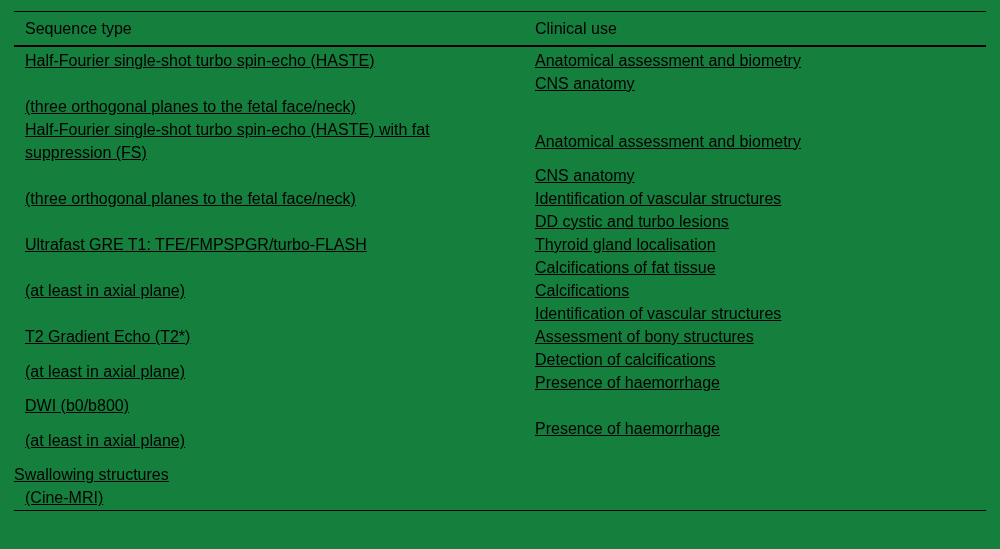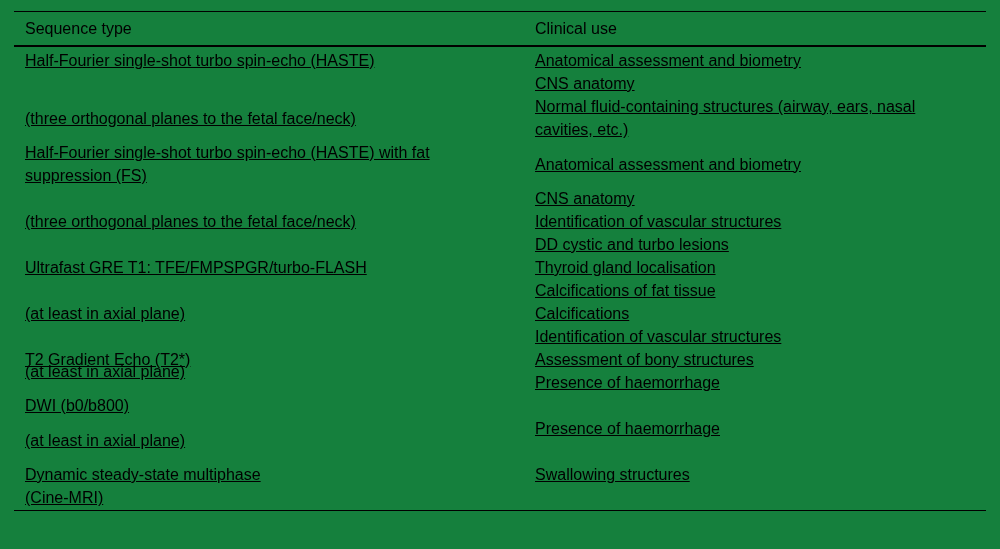--- a/index.html
+++ b/index.html
@@ -76,21 +76,20 @@
     <div class="cell-right">Anatomical assessment and biometry</div>
   </div>
 
   <div class="t-row">
     <div class="cell-left"></div>
     <div class="cell-right">CNS anatomy</div>
   </div>
 
   <div class="t-row">
     <div class="cell-left">(three orthogonal planes to the fetal face/neck)</div>
-    <div class="cell-right">Normal fluid-containing structures (airway, ears, nasal cavities, etc.)</div>
   </div>
 
   <div class="t-row">
     <div class="cell-left">Half-Fourier single-shot turbo spin-echo (HASTE) with fat suppression (FS)</div>
     <div class="cell-right">Anatomical assessment and biometry</div>
   </div>
 
   <div class="t-row">
     <div class="cell-left"></div>
     <div class="cell-right">CNS anatomy</div>
@@ -124,41 +123,44 @@
   <div class="t-row">
     <div class="cell-left"></div>
     <div class="cell-right">Identification of vascular structures</div>
   </div>
 
   <div class="t-row">
     <div class="cell-left">T2 Gradient Echo (T2*)</div>
     <div class="cell-right">Assessment of bony structures</div>
   </div>
 
+  <div class="t-row">
+    <div class="cell-left"></div>
+    <div class="cell-right">Detection of calcifications</div>
+  </div>
 
   <div class="t-row offset-up">
     <div class="cell-left">(at least in axial plane)</div>
     <div class="cell-right">Presence of haemorrhage</div>
   </div>
 
   <div class="t-row">
     <div class="cell-left">DWI (b0/b800)</div>
   </div>
 
   <div class="t-row">
     <div class="cell-left"></div>
     <div class="cell-right">Presence of haemorrhage</div>
   </div>
 
   <div class="t-row offset-up">
     <div class="cell-left">(at least in axial plane)</div>
   </div>
 
   <div class="t-row">
-    <div class="cell-left">Dynamic steady-state multiphase</div>
     <div class="cell-right">Swallowing structures</div>
   </div>
 
   <div class="t-row">
     <div class="cell-left">(Cine-MRI)</div>
   </div>
 </div>
   </div>
 </div>
 

